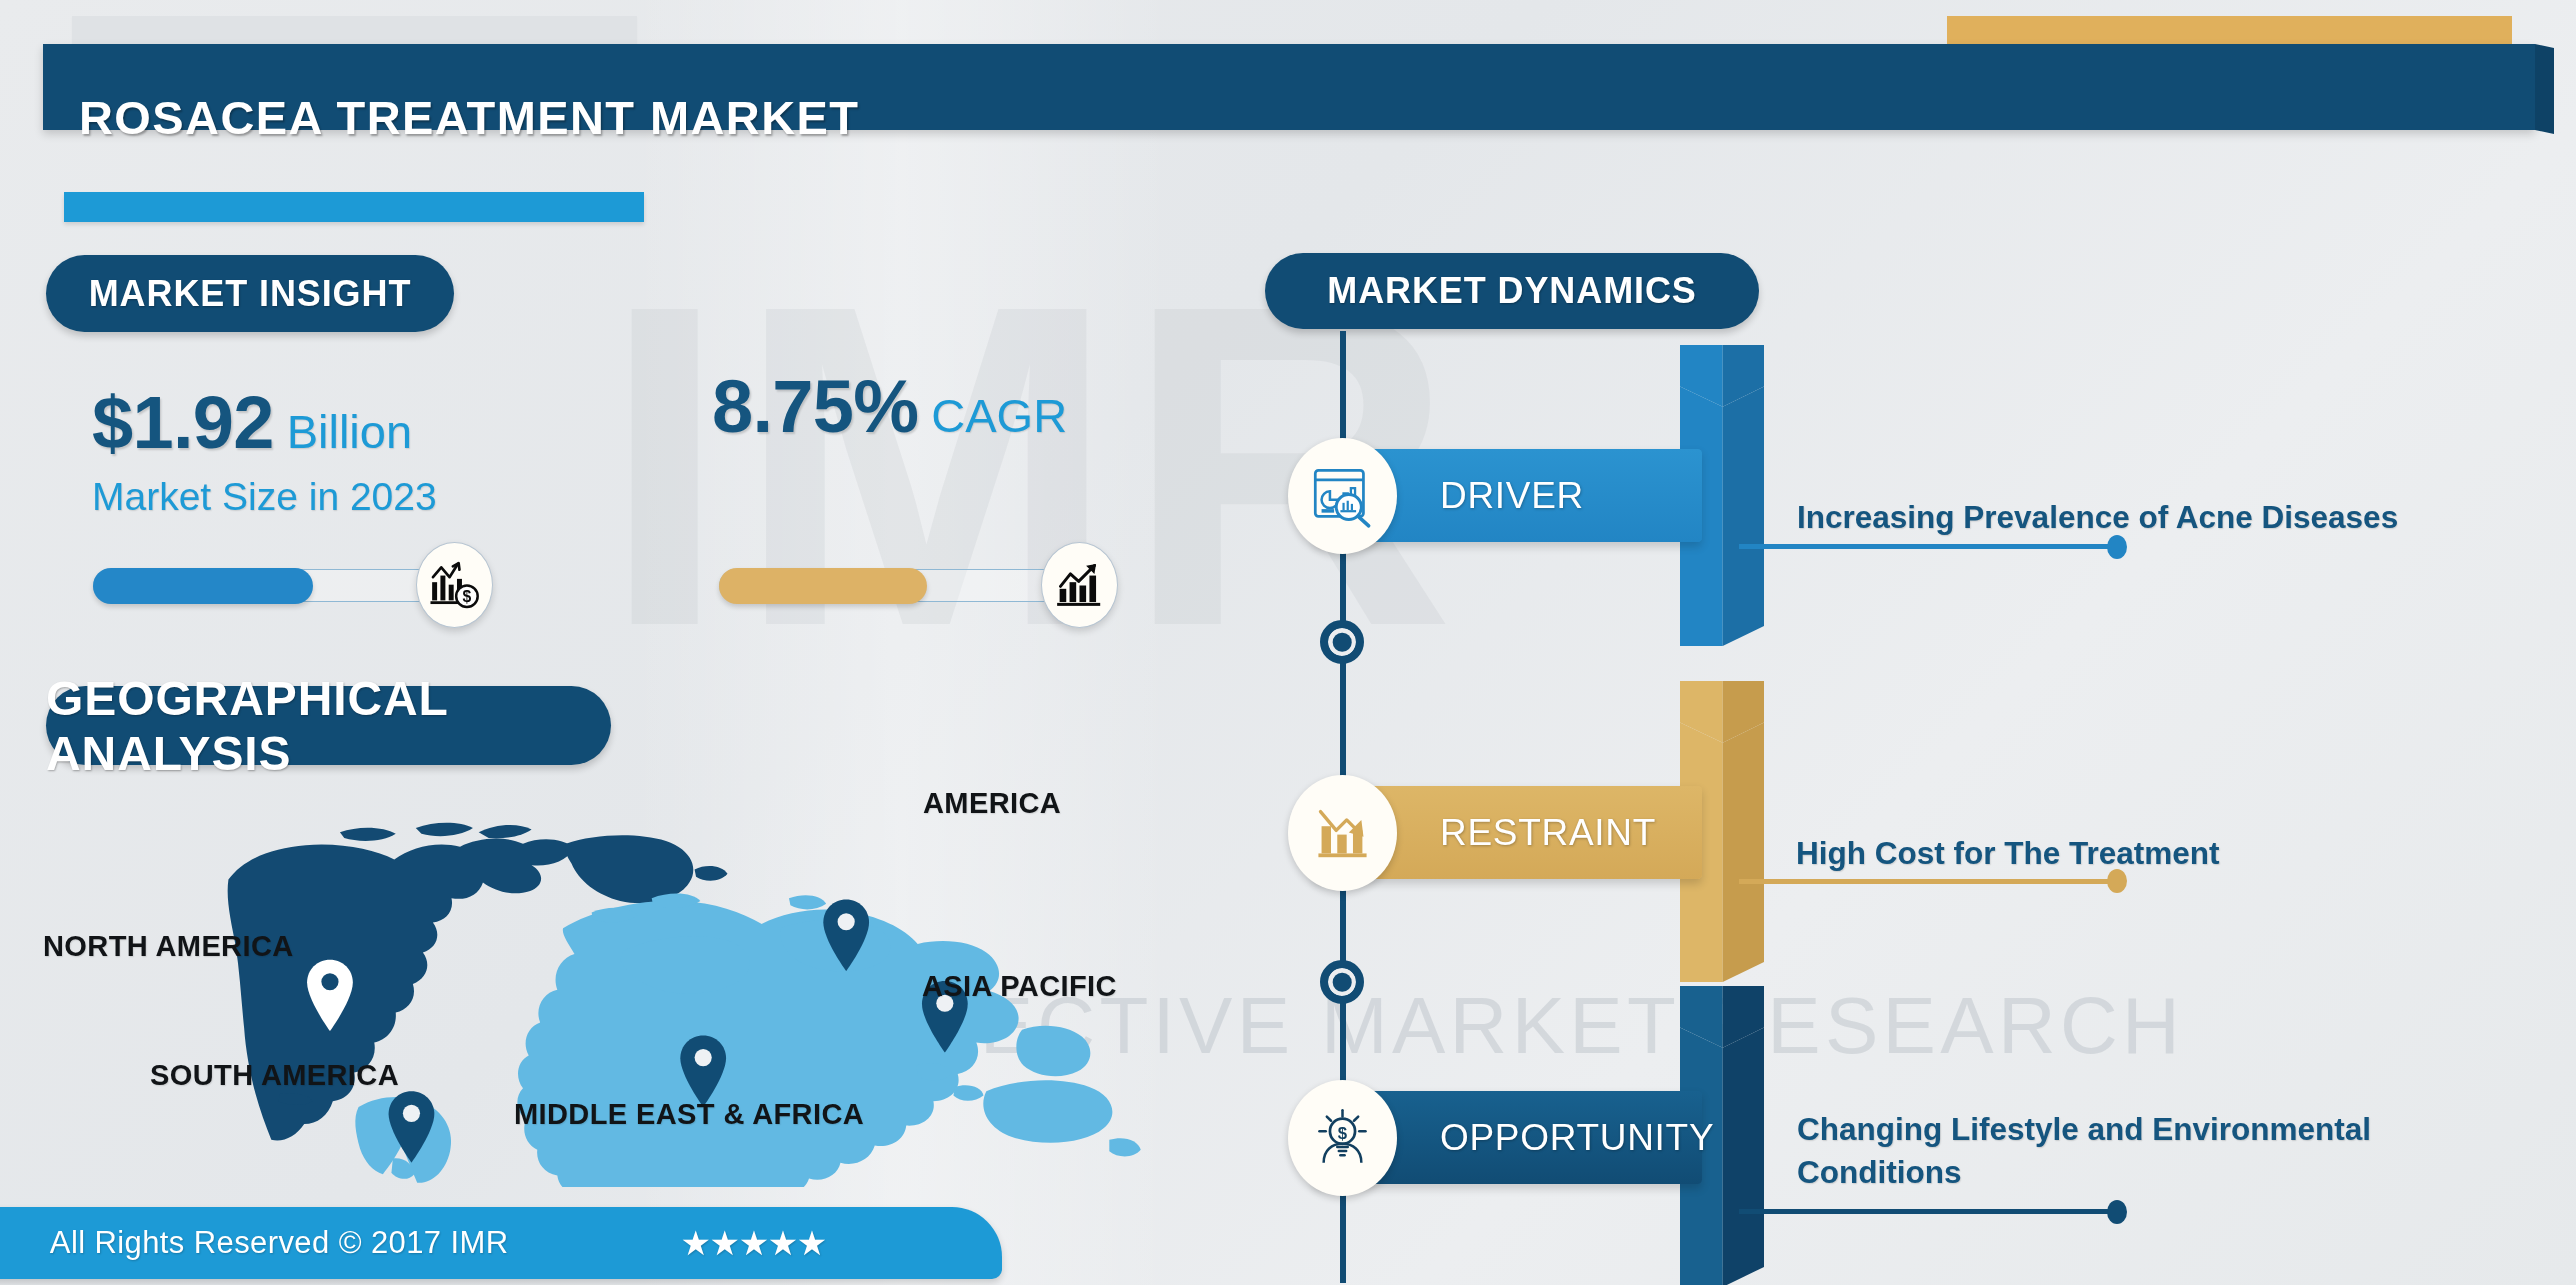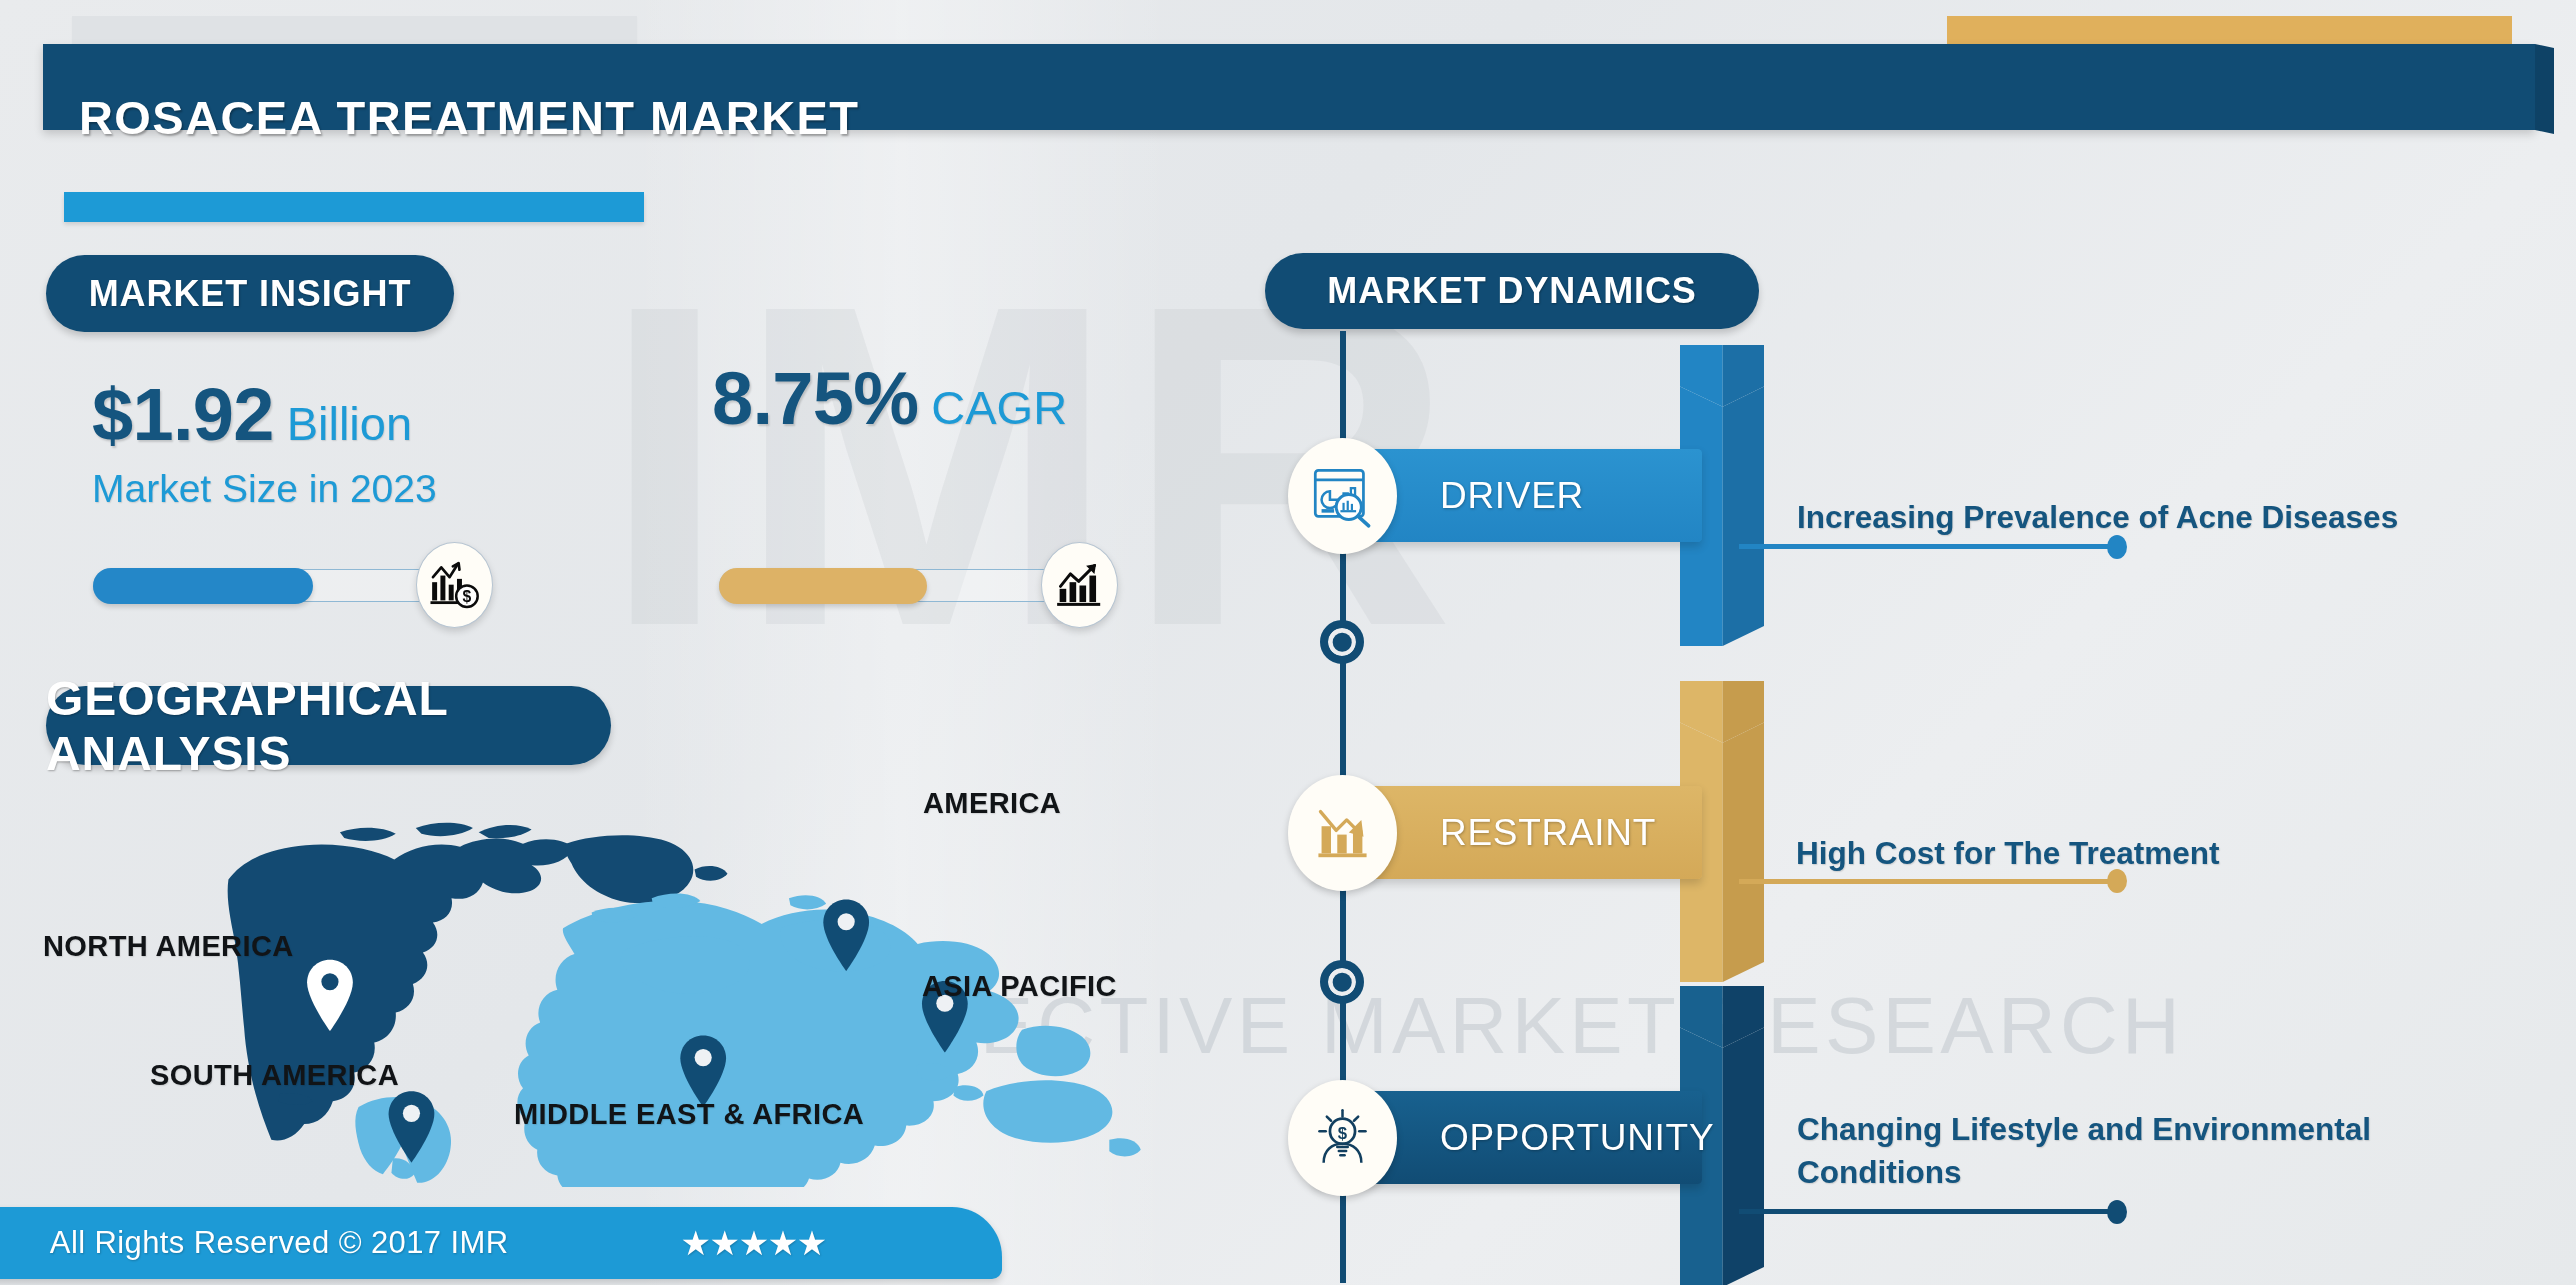--- a/index.html
+++ b/index.html
@@ -124,20 +124,21 @@
   
   .stat { position: absolute; }
   .stat .big {
     font-size: 74px;
     font-weight: 700;
     color: #15557f;
     letter-spacing: -0.7px;
     text-shadow: 1.4px 2.1px 2.1px rgba(0,0,0,0.16);
     display: inline-block;
     vertical-align: baseline;
+    margin-top: 8px;
   }
   .stat .unit {
     font-size: 47px;
     font-weight: 400;
     color: #1d9ad6;
     margin-left: 13px;
     display: inline-block;
     vertical-align: baseline;
     text-shadow: 0.7px 1.4px 1.4px rgba(0,0,0,0.13);
   }

